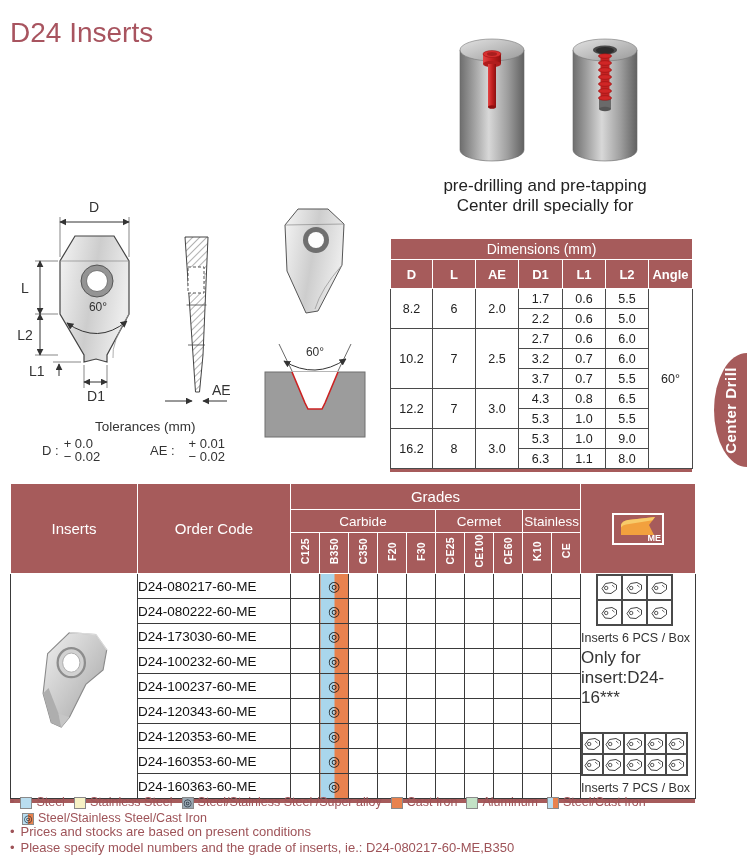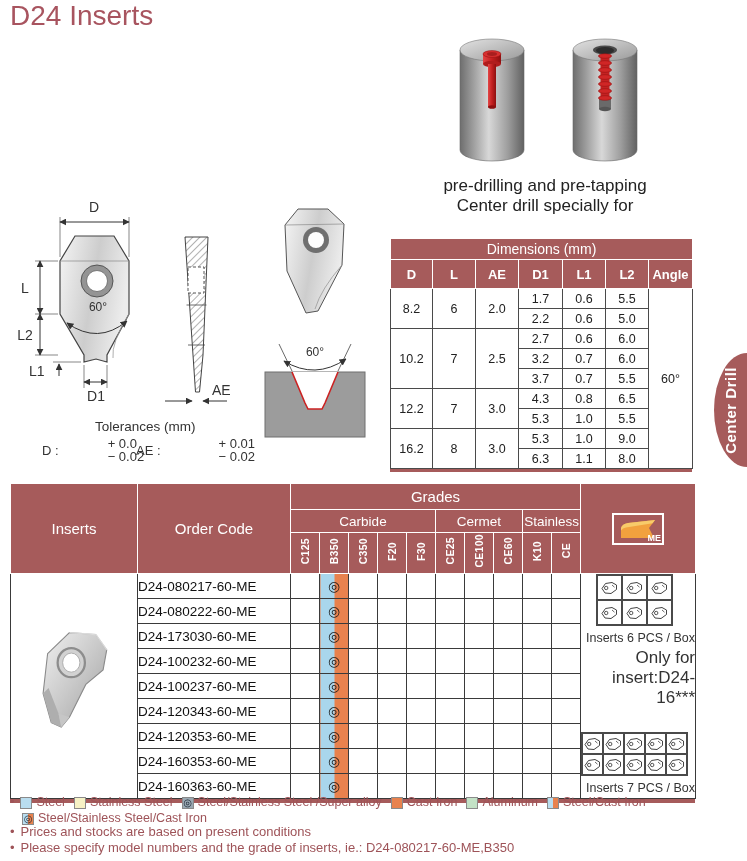--- a/index.html
+++ b/index.html
@@ -1,31 +1,31 @@
 <!DOCTYPE html>
 <html><head>
 <meta charset="utf-8">
 <style>
   html,body{margin:0;padding:0;background:#fff;}
   .page{position:relative;width:747px;height:861px;background:#fff;overflow:hidden;
         font-family:"Liberation Sans",sans-serif;}
 
-  .title{position:absolute;left:10px;top:0;font-size:28px;color:#a8545f;letter-spacing:0px;}
+  .title{position:absolute;left:10px;top:17px;font-size:28px;color:#a8545f;letter-spacing:0px;}
 
   .hero-svg{position:absolute;left:440px;top:28px;width:230px;height:145px;}
   .hero-caption{position:absolute;left:395px;top:176px;width:300px;text-align:center;
                 font-size:17px;line-height:20px;color:#222;}
 
   .diagram-svg{position:absolute;left:15px;top:195px;width:370px;height:250px;}
   .dim-label{font-size:14px;fill:#333;font-family:"Liberation Sans",sans-serif;}
   .dim-small{font-size:12px;fill:#333;font-family:"Liberation Sans",sans-serif;}
 
   .tol-title{position:absolute;left:95px;top:419px;font-size:13.5px;color:#333;}
   .tol-group{position:absolute;display:flex;align-items:center;gap:5px;color:#333;font-size:13px;}
-  .tol-vals{display:flex;flex-direction:column;line-height:13px;margin-left:44px;}
+  .tol-vals{display:flex;flex-direction:column;line-height:13px;}
 
   .dwrap{position:absolute;left:390px;top:238px;width:302px;border-bottom:3px solid #a65b5b;}
   .dtable{width:302px;border-collapse:collapse;table-layout:fixed;padding-left:36px;}
   .dtable thead td{background:#a65b5b;color:#fff;border:1px solid #fff;text-align:center;padding:0;}
   .dt-title{font-size:14px;height:20px;}
   .dt-col{font-size:13px;font-weight:700;height:28px;}
   .dtable tbody td{border:1px solid #4a4a4a;background:#fff;text-align:center;
                    font-size:12.5px;color:#222;height:19px;padding:0;}
   td.dim-d{background:#f2e4e2;}
   td.dim-angle{font-size:13px;}
@@ -41,24 +41,24 @@
   .gtable thead td{background:#a65b5b;color:#fff;border:1px solid #fff;text-align:center;padding:0;}
   .gh1 td{height:25px;font-size:15px;}
   .gh2 td{height:22px;font-size:13.5px;}
   .gh3 td{height:40px;vertical-align:middle;}
   .vtext{writing-mode:vertical-rl;transform:rotate(180deg);display:inline-block;
          font-size:10.5px;font-weight:700;color:#fff;line-height:1;letter-spacing:.3px;}
   .gtable tbody td{border:1px solid #3a3a3a;height:24px;background:#fff;padding:0;}
   .cell-order{font-size:13.5px;color:#111;text-align:left;padding-left:10px;}
   .cell-grade{text-align:center;font-size:14px;color:#1a1a1a;}
   .cell-inserts{background:#f6eae8;text-align:center;vertical-align:middle;}
-  .cell-pack{background:#fff;vertical-align:top;text-align:right;padding:20px 0 0 3px;}
+  .cell-pack{background:#fff;vertical-align:top;text-align:left;padding:20px 0 0 3px;}
 
   .me-badge{width:48px;height:28px;border:2px solid #fff;margin:0 auto;position:relative;
-            display:flex;align-items:center;justify-content:center;}
+            display:flex;justify-content:center;}
   .me-label{position:absolute;right:1px;bottom:0;font-size:9px;font-weight:700;color:#fff;}
 
   .pack-grid{display:grid;width:max-content;border:1px solid #4a4a4a;background:#fff;}
   .pack-cell{border:1px solid #4a4a4a;display:flex;align-items:center;justify-content:center;background:#fff;}
   .pack-grid-6{margin-left:15px;}
   .pack-grid-10{margin-top:24px;}
   .pack-caption{font-size:12.5px;color:#333;margin-top:5px;}
   .pack-note{font-size:17px;color:#333;margin-top:3px;}
 
   .legend{position:absolute;left:10px;top:795px;font-size:12.5px;color:#9e5358;}
@@ -214,21 +214,21 @@
   </svg>
 
   <div class="tol-title">Tolerances (mm)</div>
   <div class="tol-group" style="left:42px;top:437px;">
     <span>D :</span>
     <span class="tol-vals">
       <span>+ 0.0</span>
       <span>− 0.02</span>
     </span>
   </div>
-  <div class="tol-group" style="left:136px;top:437px;gap:14px;">
+  <div class="tol-group" style="left:150px;top:437px;gap:14px;">
     <span>AE :</span>
     <span class="tol-vals">
       <span>+ 0.01</span>
       <span>− 0.02</span>
     </span>
   </div>
 
   <div class="dwrap">
     <table class="dtable">
       <colgroup>

